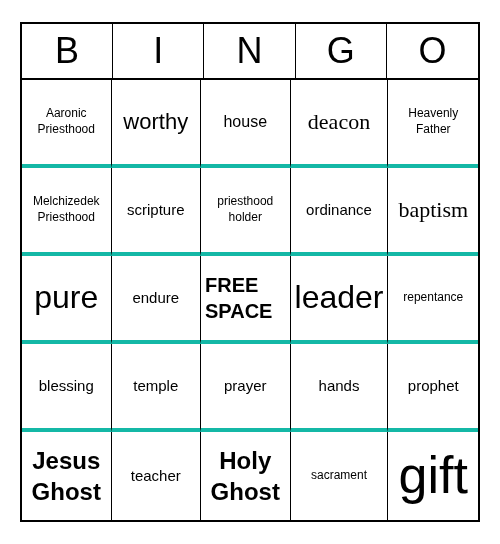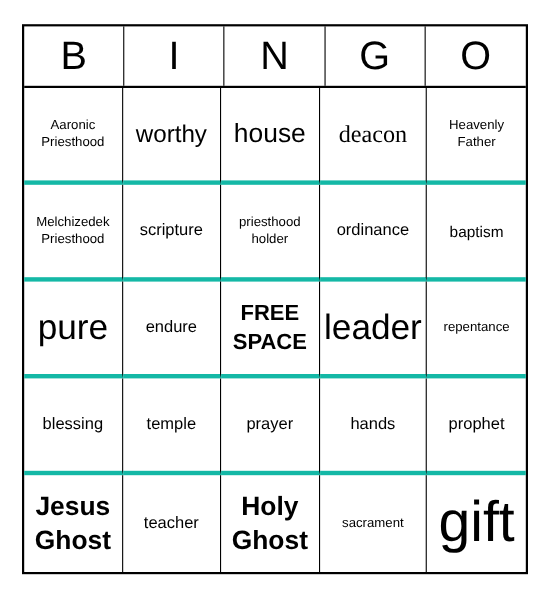--- a/index.html
+++ b/index.html
@@ -78,51 +78,51 @@
       <div class="bingo-header-cell">O</div>
     </div>
   <div class="bingo-grid">
   <div class="bingo-cell">
         <span style="font-size: 12px; font-weight: normal; text-align: center; line-height: 1.3;">Aaronic Priesthood</span>
       </div>
       <div class="bingo-cell">
         <span style="font-size: 22px; font-weight: normal; text-align: center; line-height: 1.3;">worthy</span>
       </div>
       <div class="bingo-cell">
-        <span style="font-size: 24px; font-weight: normal; text-align: center; line-height: 1.3;">house</span>
+        <span style="font-size: 16px; font-weight: normal; text-align: center; line-height: 1.3;">house</span>
       </div>
       <div class="bingo-cell">
         <span style="font-size: 22px; font-weight: normal; text-align: center; line-height: 1.3; font-family: Liberation Serif, serif;">deacon</span>
       </div>
       <div class="bingo-cell">
         <span style="font-size: 12px; font-weight: normal; text-align: center; line-height: 1.3;">Heavenly Father</span>
       </div>
       <div class="bingo-cell">
         <span style="font-size: 12px; font-weight: normal; text-align: center; line-height: 1.3;">Melchizedek Priesthood</span>
       </div>
       <div class="bingo-cell">
         <span style="font-size: 15px; font-weight: normal; text-align: center; line-height: 1.3;">scripture</span>
       </div>
       <div class="bingo-cell">
         <span style="font-size: 12px; font-weight: normal; text-align: center; line-height: 1.3;">priesthood holder</span>
       </div>
       <div class="bingo-cell">
         <span style="font-size: 15px; font-weight: normal; text-align: center; line-height: 1.3;">ordinance</span>
       </div>
       <div class="bingo-cell">
-        <span style="font-size: 14px; font-weight: normal; text-align: center; line-height: 1.3;">baptism</span>
+        <span style="font-size: 22px; font-weight: normal; text-align: center; line-height: 1.3; font-family: Liberation Serif, serif;">baptism</span>
       </div>
       <div class="bingo-cell">
         <span style="font-size: 32px; font-weight: normal; text-align: center; line-height: 1.3;">pure</span>
       </div>
       <div class="bingo-cell">
         <span style="font-size: 15px; font-weight: normal; text-align: center; line-height: 1.3;">endure</span>
       </div>
       <div class="bingo-cell">
-        <span style="font-size: 20px; font-weight: bold; text-align: center; line-height: 1.3;">FREE SPACE</span>
+        <span style="font-size: 20px; font-weight: bold; text-align: left; line-height: 1.3;">FREE SPACE</span>
       </div>
       <div class="bingo-cell">
         <span style="font-size: 32px; font-weight: normal; text-align: center; line-height: 1.3;">leader</span>
       </div>
       <div class="bingo-cell">
         <span style="font-size: 12px; font-weight: normal; text-align: center; line-height: 1.3;">repentance</span>
       </div>
       <div class="bingo-cell">
         <span style="font-size: 15px; font-weight: normal; text-align: center; line-height: 1.3;">blessing</span>
       </div>

